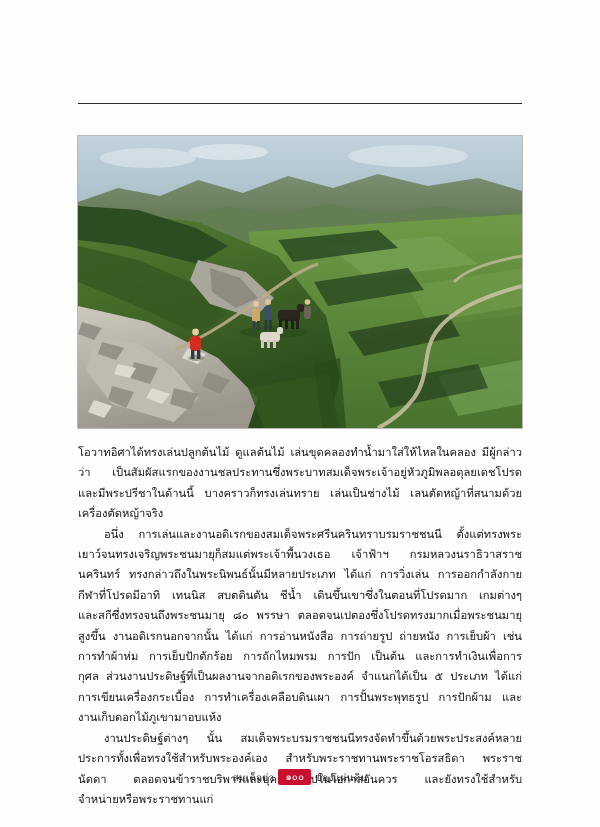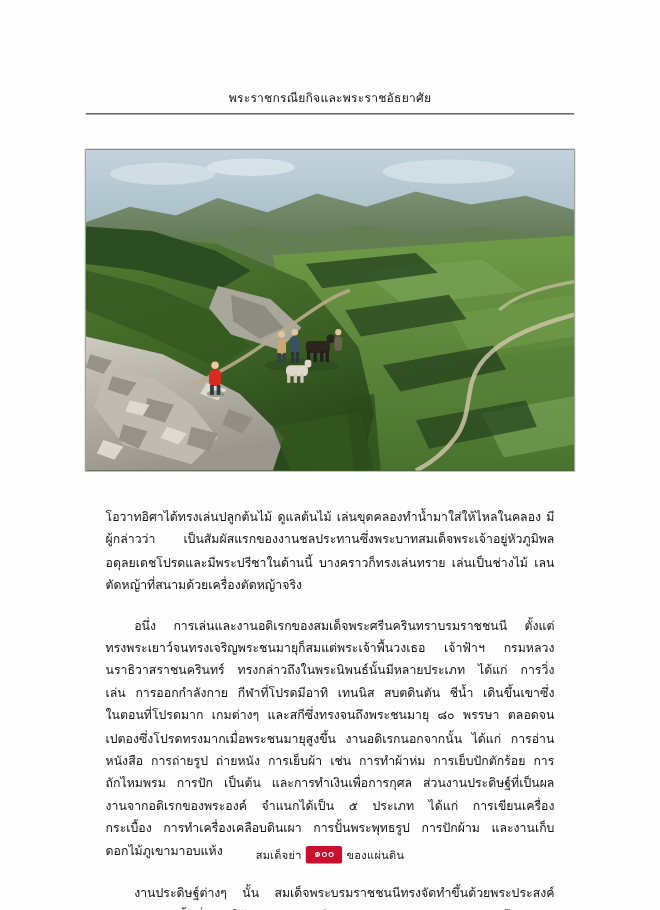--- a/index.html
+++ b/index.html
@@ -60,21 +60,21 @@
     top: 443px;
     left: 78px;
     width: 444px;
     font-size: 11.2px;
     line-height: 20.4px;
     color: #141414;
     text-align: justify;
     text-justify: inter-word;
   }
   .body-text p {
-    margin: 18px;
+    margin: 0;
   }
   .body-text p.indent {
     text-indent: 26px;
     font-family: Liberation Mono, monospace;
   }
 
   
   .footer {
     position: absolute;
     bottom: 42px;
@@ -98,21 +98,20 @@
     padding: 1px 7px 2px 7px;
     border-radius: 2px;
     line-height: 13px;
   }
 </style>
 </head>
 <body>
 
 <div class="page">
 
-  <div class="header">พระราชกรณียกิจและพระราชอัธยาศัย</div>
   <div class="header-rule"></div>
 
   <div class="photo">
     <svg viewBox="0 0 444 292" preserveAspectRatio="none">
       <defs>
         <linearGradient id="skyGrad" x1="0" y1="0" x2="0" y2="1">
           <stop offset="0%" stop-color="#c3d3dd"></stop>
           <stop offset="100%" stop-color="#a9bfc8"></stop>
         </linearGradient>
         <linearGradient id="farRidge" x1="0" y1="0" x2="0" y2="1">

